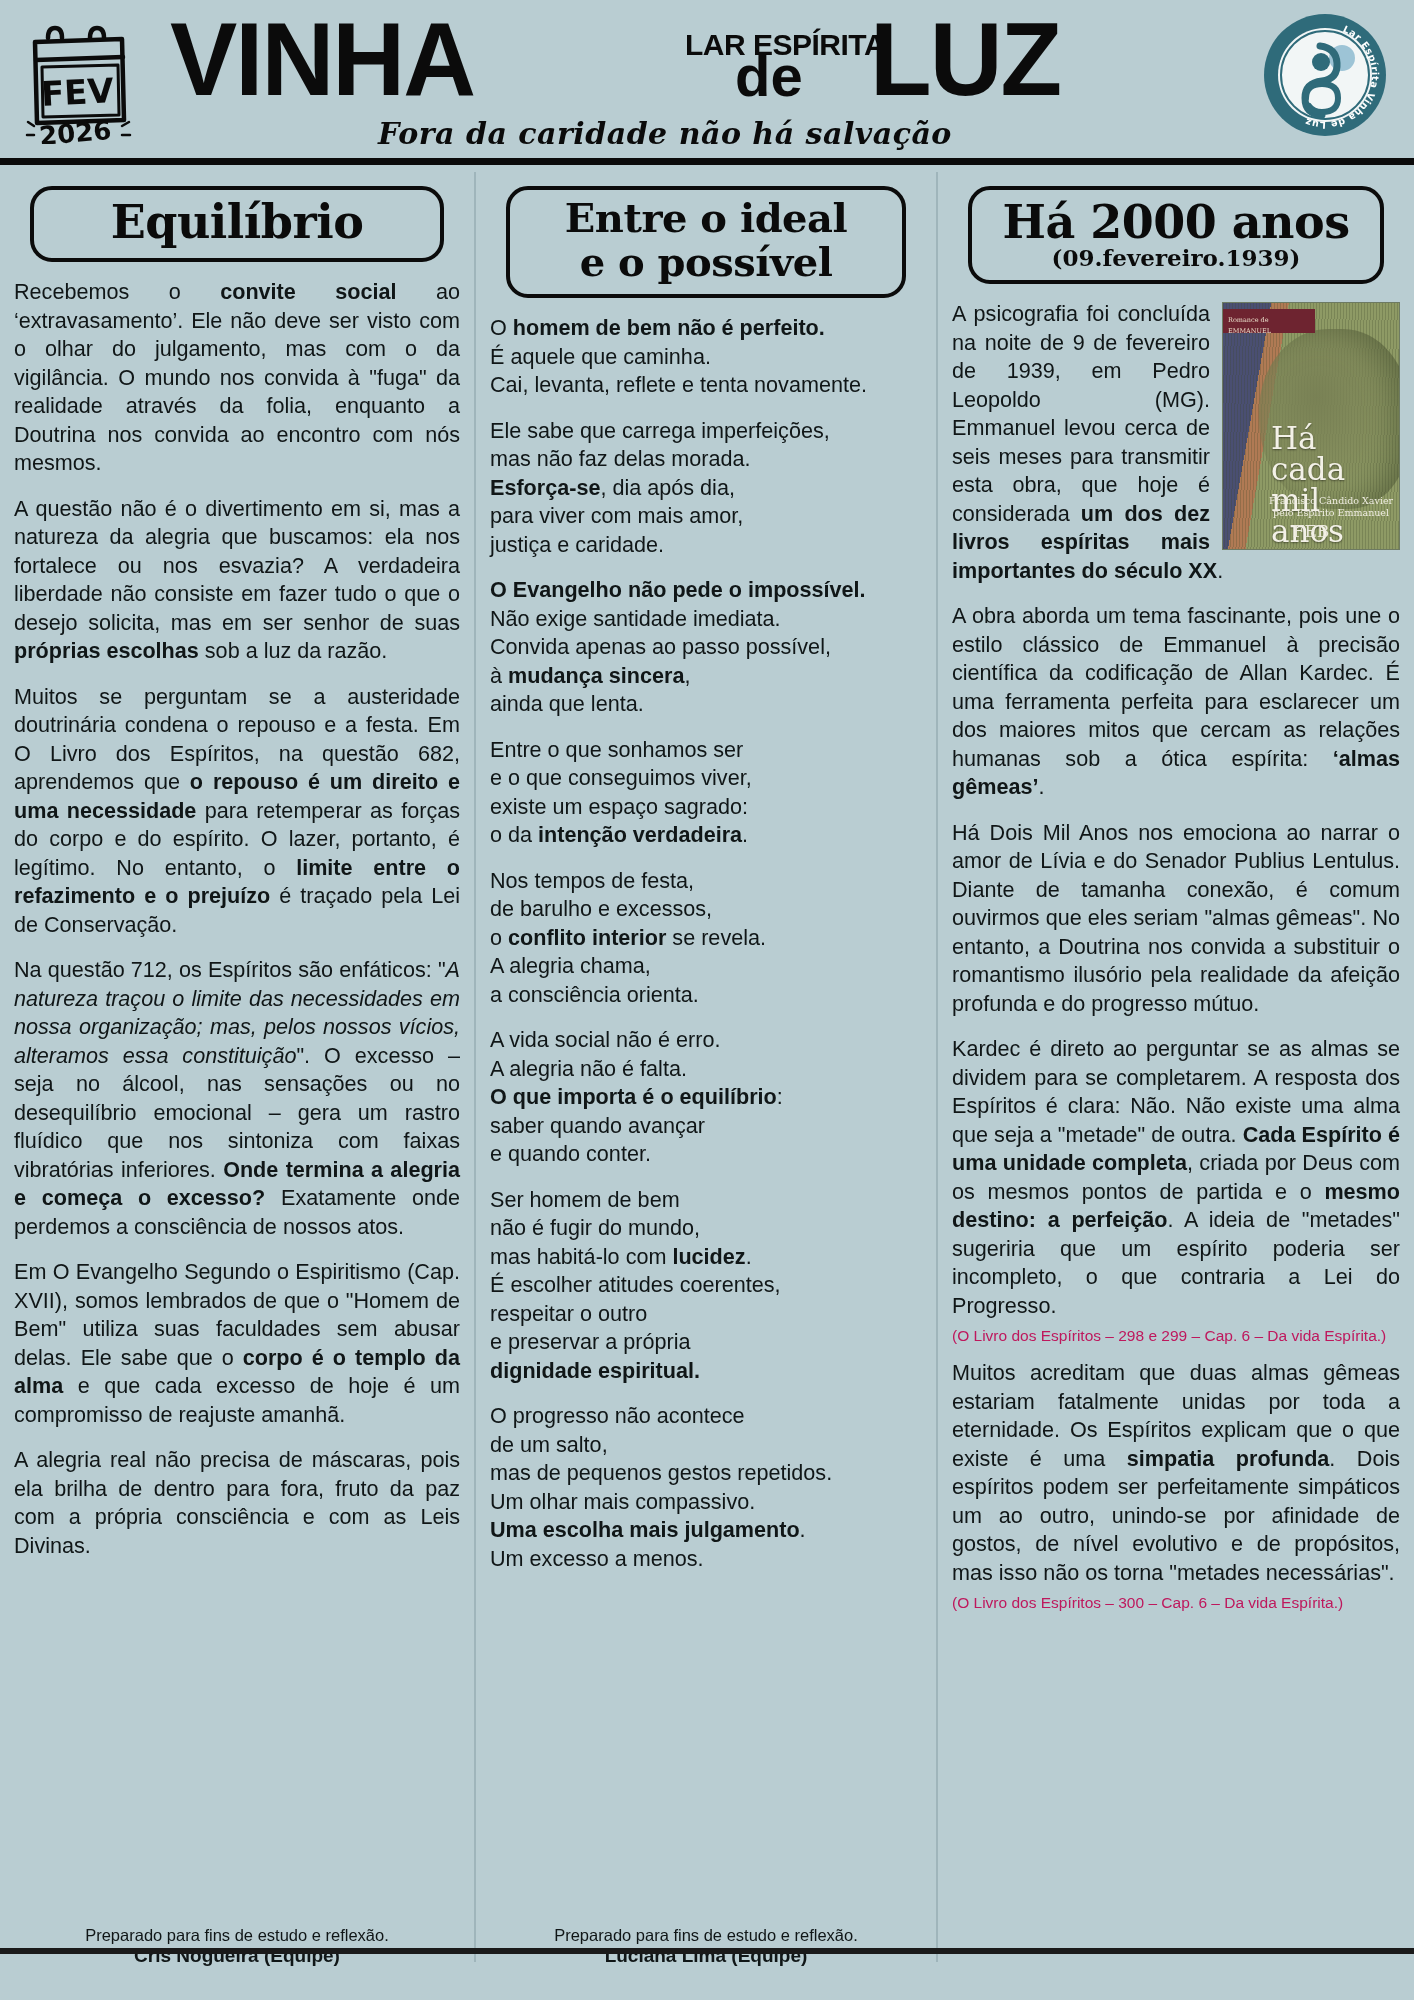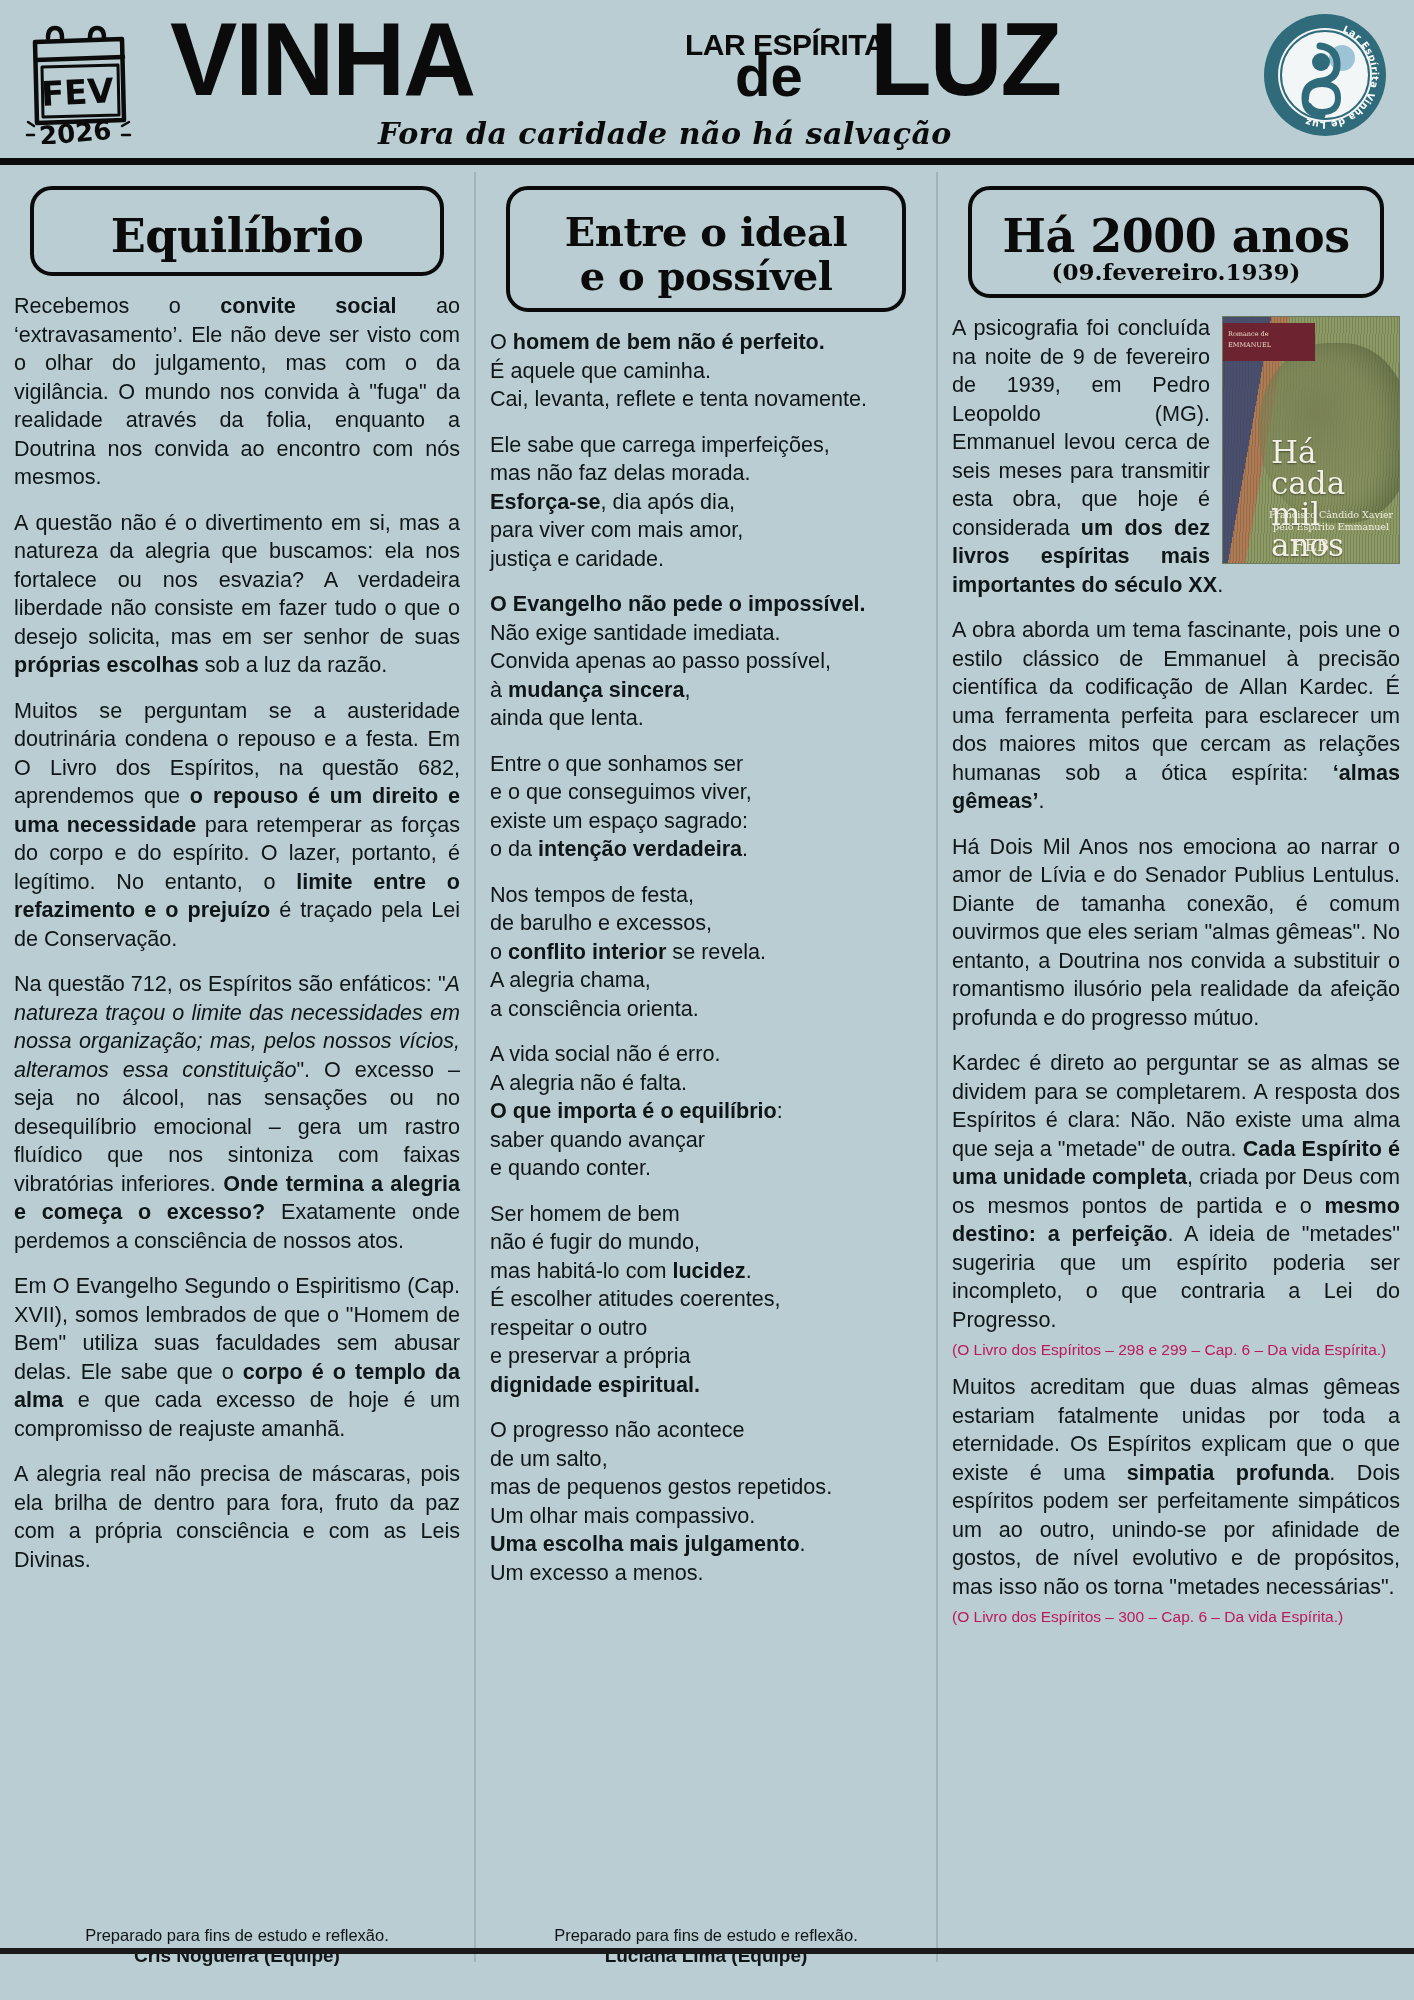--- a/index.html
+++ b/index.html
@@ -123,21 +123,21 @@
     position: relative;
     padding: 0 14px;
   }
   .col-1 { width: 474px; }
   .col-2 { width: 462px; border-left: 2px solid #9fb5bb; }
   .col-3 { width: 478px; border-left: 2px solid #9fb5bb; }
 
   .headbox {
     border: 4px solid #0b0b0b;
     border-radius: 22px;
-    padding: 20px 18px 10px;
+    padding: 6px 18px 10px;
     text-align: center;
     margin: 14px 16px 16px 16px;
     background: transparent;
   }
   .headbox .htitle {
     font-family: "DejaVu Serif", serif;
     font-weight: 700;
     font-size: 46px;
     line-height: 52px;
     color: #0b0b0b;
@@ -193,21 +193,21 @@
     position: absolute;
     right: -10px; top: 26px;
     width: 150px; height: 180px;
     border-radius: 46% 44% 40% 50%;
     background: radial-gradient(ellipse at 38% 38%, rgba(120,128,84,0.95) 0%, rgba(126,134,88,0.6) 45%, rgba(0,0,0,0) 70%);
     box-shadow: inset -16px 0 30px rgba(70,78,48,0.55);
   }
   .book-label {
     position: absolute;
     left: 0; top: 6px;
-    width: 92px; height: 38px;
+    width: 92px; height: 24px;
     background: #6e2430;
     color: #e8dcc8;
     font-size: 6.5px;
     line-height: 11px;
     padding: 6px 5px;
     font-family: "DejaVu Serif", serif;
   }
   .book-title {
     position: absolute;
     left: 48px; top: 120px;

